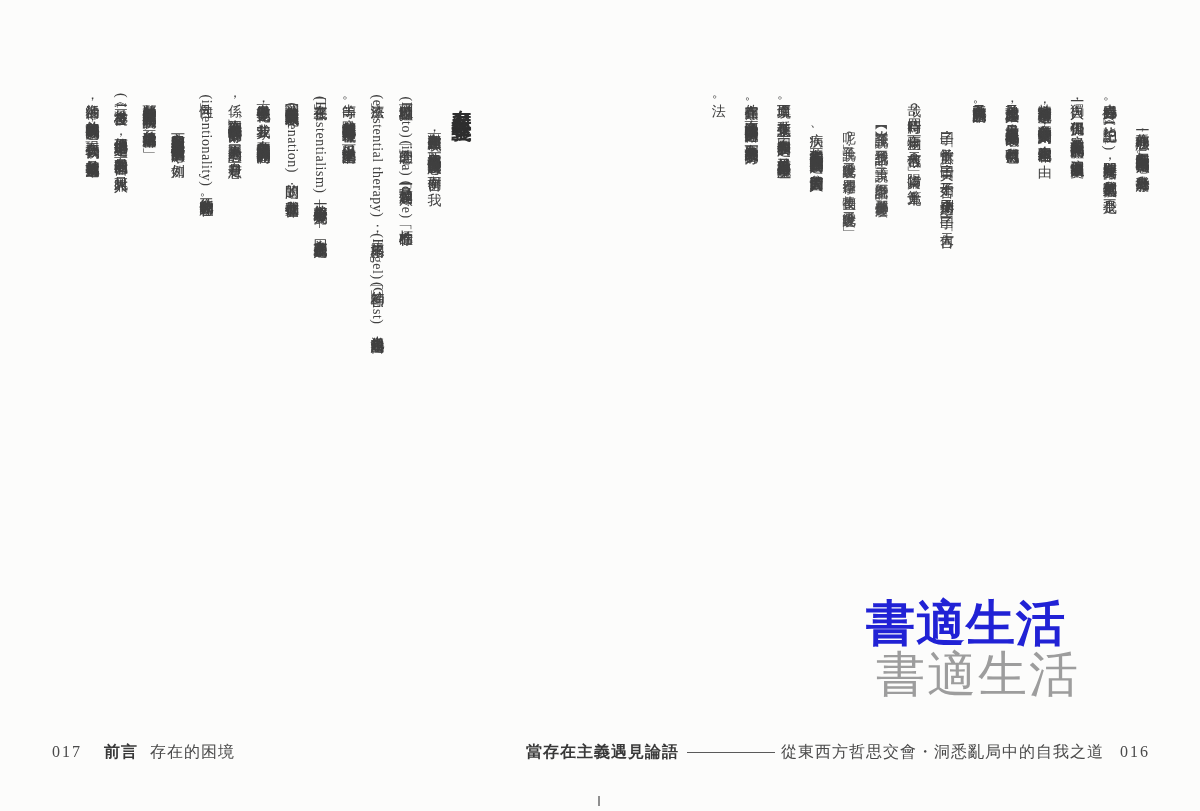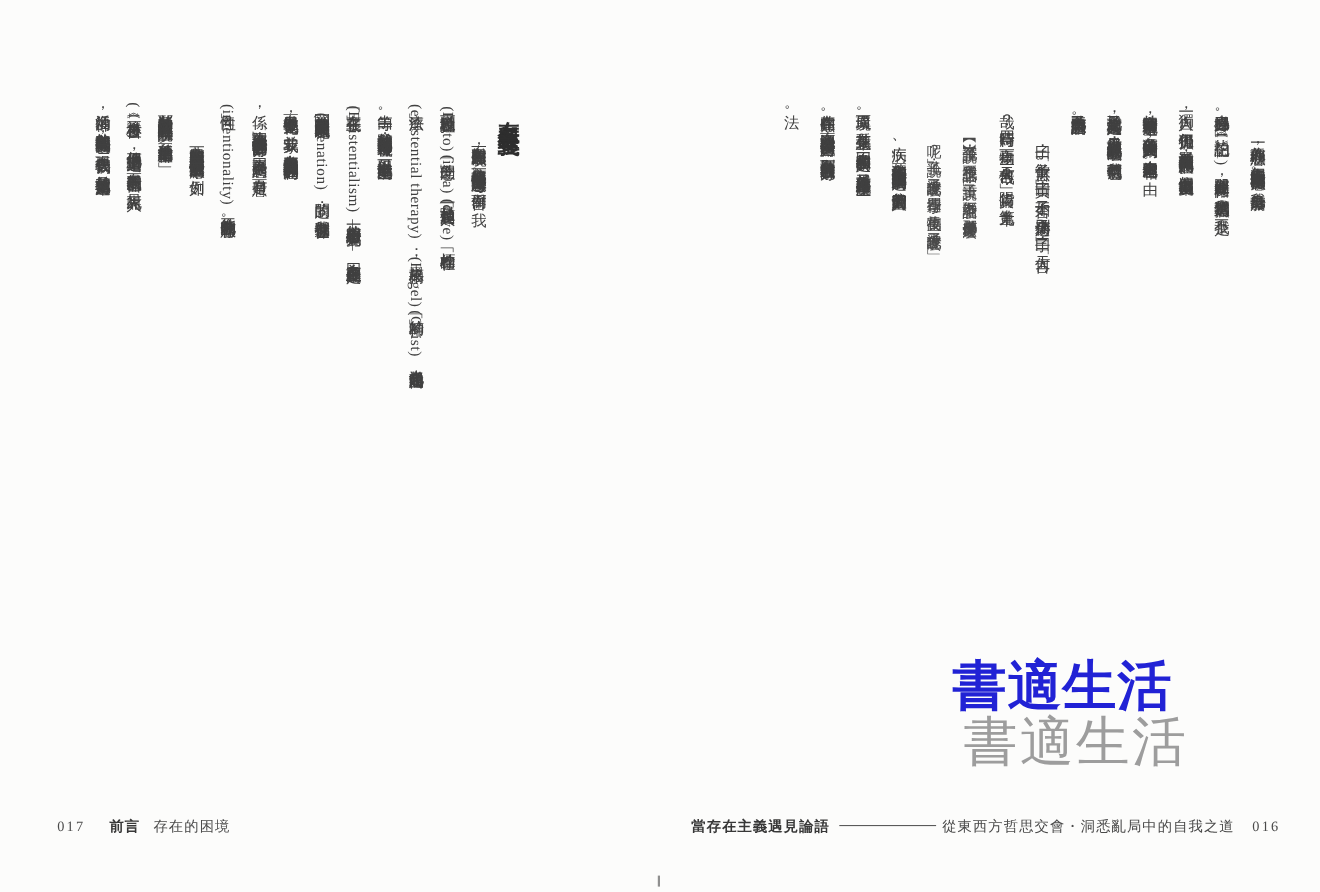--- a/index.html
+++ b/index.html
@@ -27,25 +27,25 @@
   .vcol.kai{color:#4a4a4a;font-size:13.5px;}
 
   #chapter-heading{
     position:absolute;left:449px;top:94px;
     writing-mode:vertical-rl;
     font-size:20px;font-weight:bold;letter-spacing:2px;color:#2e2e2e;
   }
 
   .footer{
     position:absolute;top:742px;
-    font-size:13px;color:#4a4a4a;letter-spacing:1px;
+    font-size:16px;color:#4a4a4a;letter-spacing:1px;
     white-space:nowrap;
   }
   #left-footer{left:52px;}
-  #right-footer{right:36px;text-align:center;}
+  #right-footer{right:50px;text-align:center;}
   .footer .bold{font-weight:bold;color:#383838;}
   #left-footer .page-num{margin-right:22px;letter-spacing:2px;}
   #left-footer .section{margin-right:12px;}
   #right-footer .rule{
     display:inline-block;width:88px;height:1px;background:#5a5a5a;
     vertical-align:4px;margin:0 6px 0 8px;
   }
   #right-footer .page-num{margin-left:16px;letter-spacing:2px;}
 
   .watermark{position:absolute;white-space:nowrap;line-height:1;}

